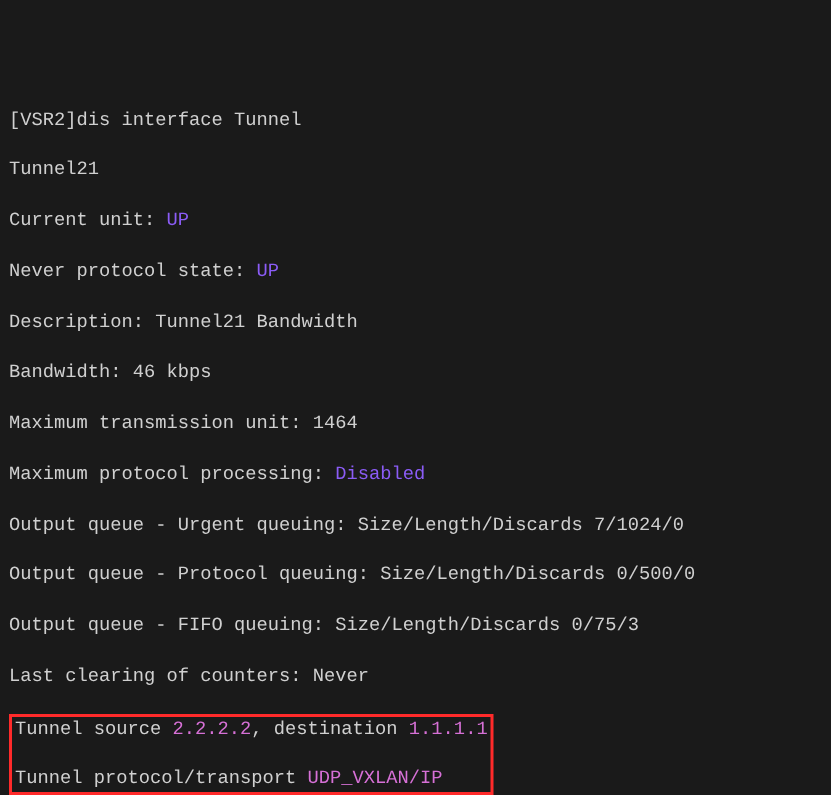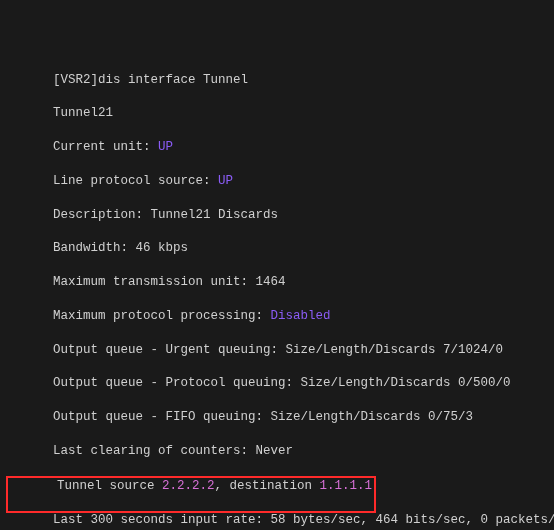--- a/index.html
+++ b/index.html
@@ -8,49 +8,49 @@
       font-family: "Consolas", "Monaco", "Courier New", monospace;
       font-size: 12.5px;
       line-height: 1.35;
       color: #d0d0d0;
       padding: 4px 6px;
       width: 554px;
       white-space: pre;
       overflow: hidden;
       position: relative;
     }
-    .line { display: block; margin-left: 47px; }
+    .line { display: block; }
     .yellow { color: #8b5cf6; }
     .magenta { color: #d670d6; }
     .highlight-box {
       border: 2px solid #ff2a2a;
       display: inline-block;
       padding: 0 2px;
       margin: -1px 0;
     }
   </style>
 </head>
 <body>
 
 
 
 <span class="line">[VSR2]dis interface Tunnel</span>
 <span class="line">Tunnel21</span>
 <span class="line"><span>Current unit: </span><span class="yellow">UP</span></span>
-<span class="line"><span>Line protocol source: </span><span class="yellow">UP</span></span>
-<span class="line">Description: Tunnel21 Discards</span>
+<span class="line"><span>Never protocol state: </span><span class="yellow">UP</span></span>
+<span class="line">Description: Tunnel21 Bandwidth</span>
 <span class="line">Bandwidth: 46 kbps</span>
 <span class="line">Maximum transmission unit: 1464</span>
 <span class="line"><span>Maximum protocol processing: </span><span class="yellow">Disabled</span></span>
 <span class="line">Output queue - Urgent queuing: Size/Length/Discards 7/1024/0</span>
 <span class="line">Output queue - Protocol queuing: Size/Length/Discards 0/500/0</span>
 <span class="line">Output queue - FIFO queuing: Size/Length/Discards 0/75/3</span>
 <span class="line">Last clearing of counters: Never</span>
 <span class="highlight-box"><span class="line"><span>Tunnel source </span><span class="magenta">2.2.2.2</span><span>, destination </span><span class="magenta">1.1.1.1</span></span>
-</span>
+<span class="line"><span>Tunnel protocol/transport </span><span class="magenta">UDP_VXLAN/IP</span></span></span>
 <span class="line">Last 300 seconds input rate: 58 bytes/sec, 464 bits/sec, 0 packets/sec</span>
 
 
 
 
 
 
 
 
 

